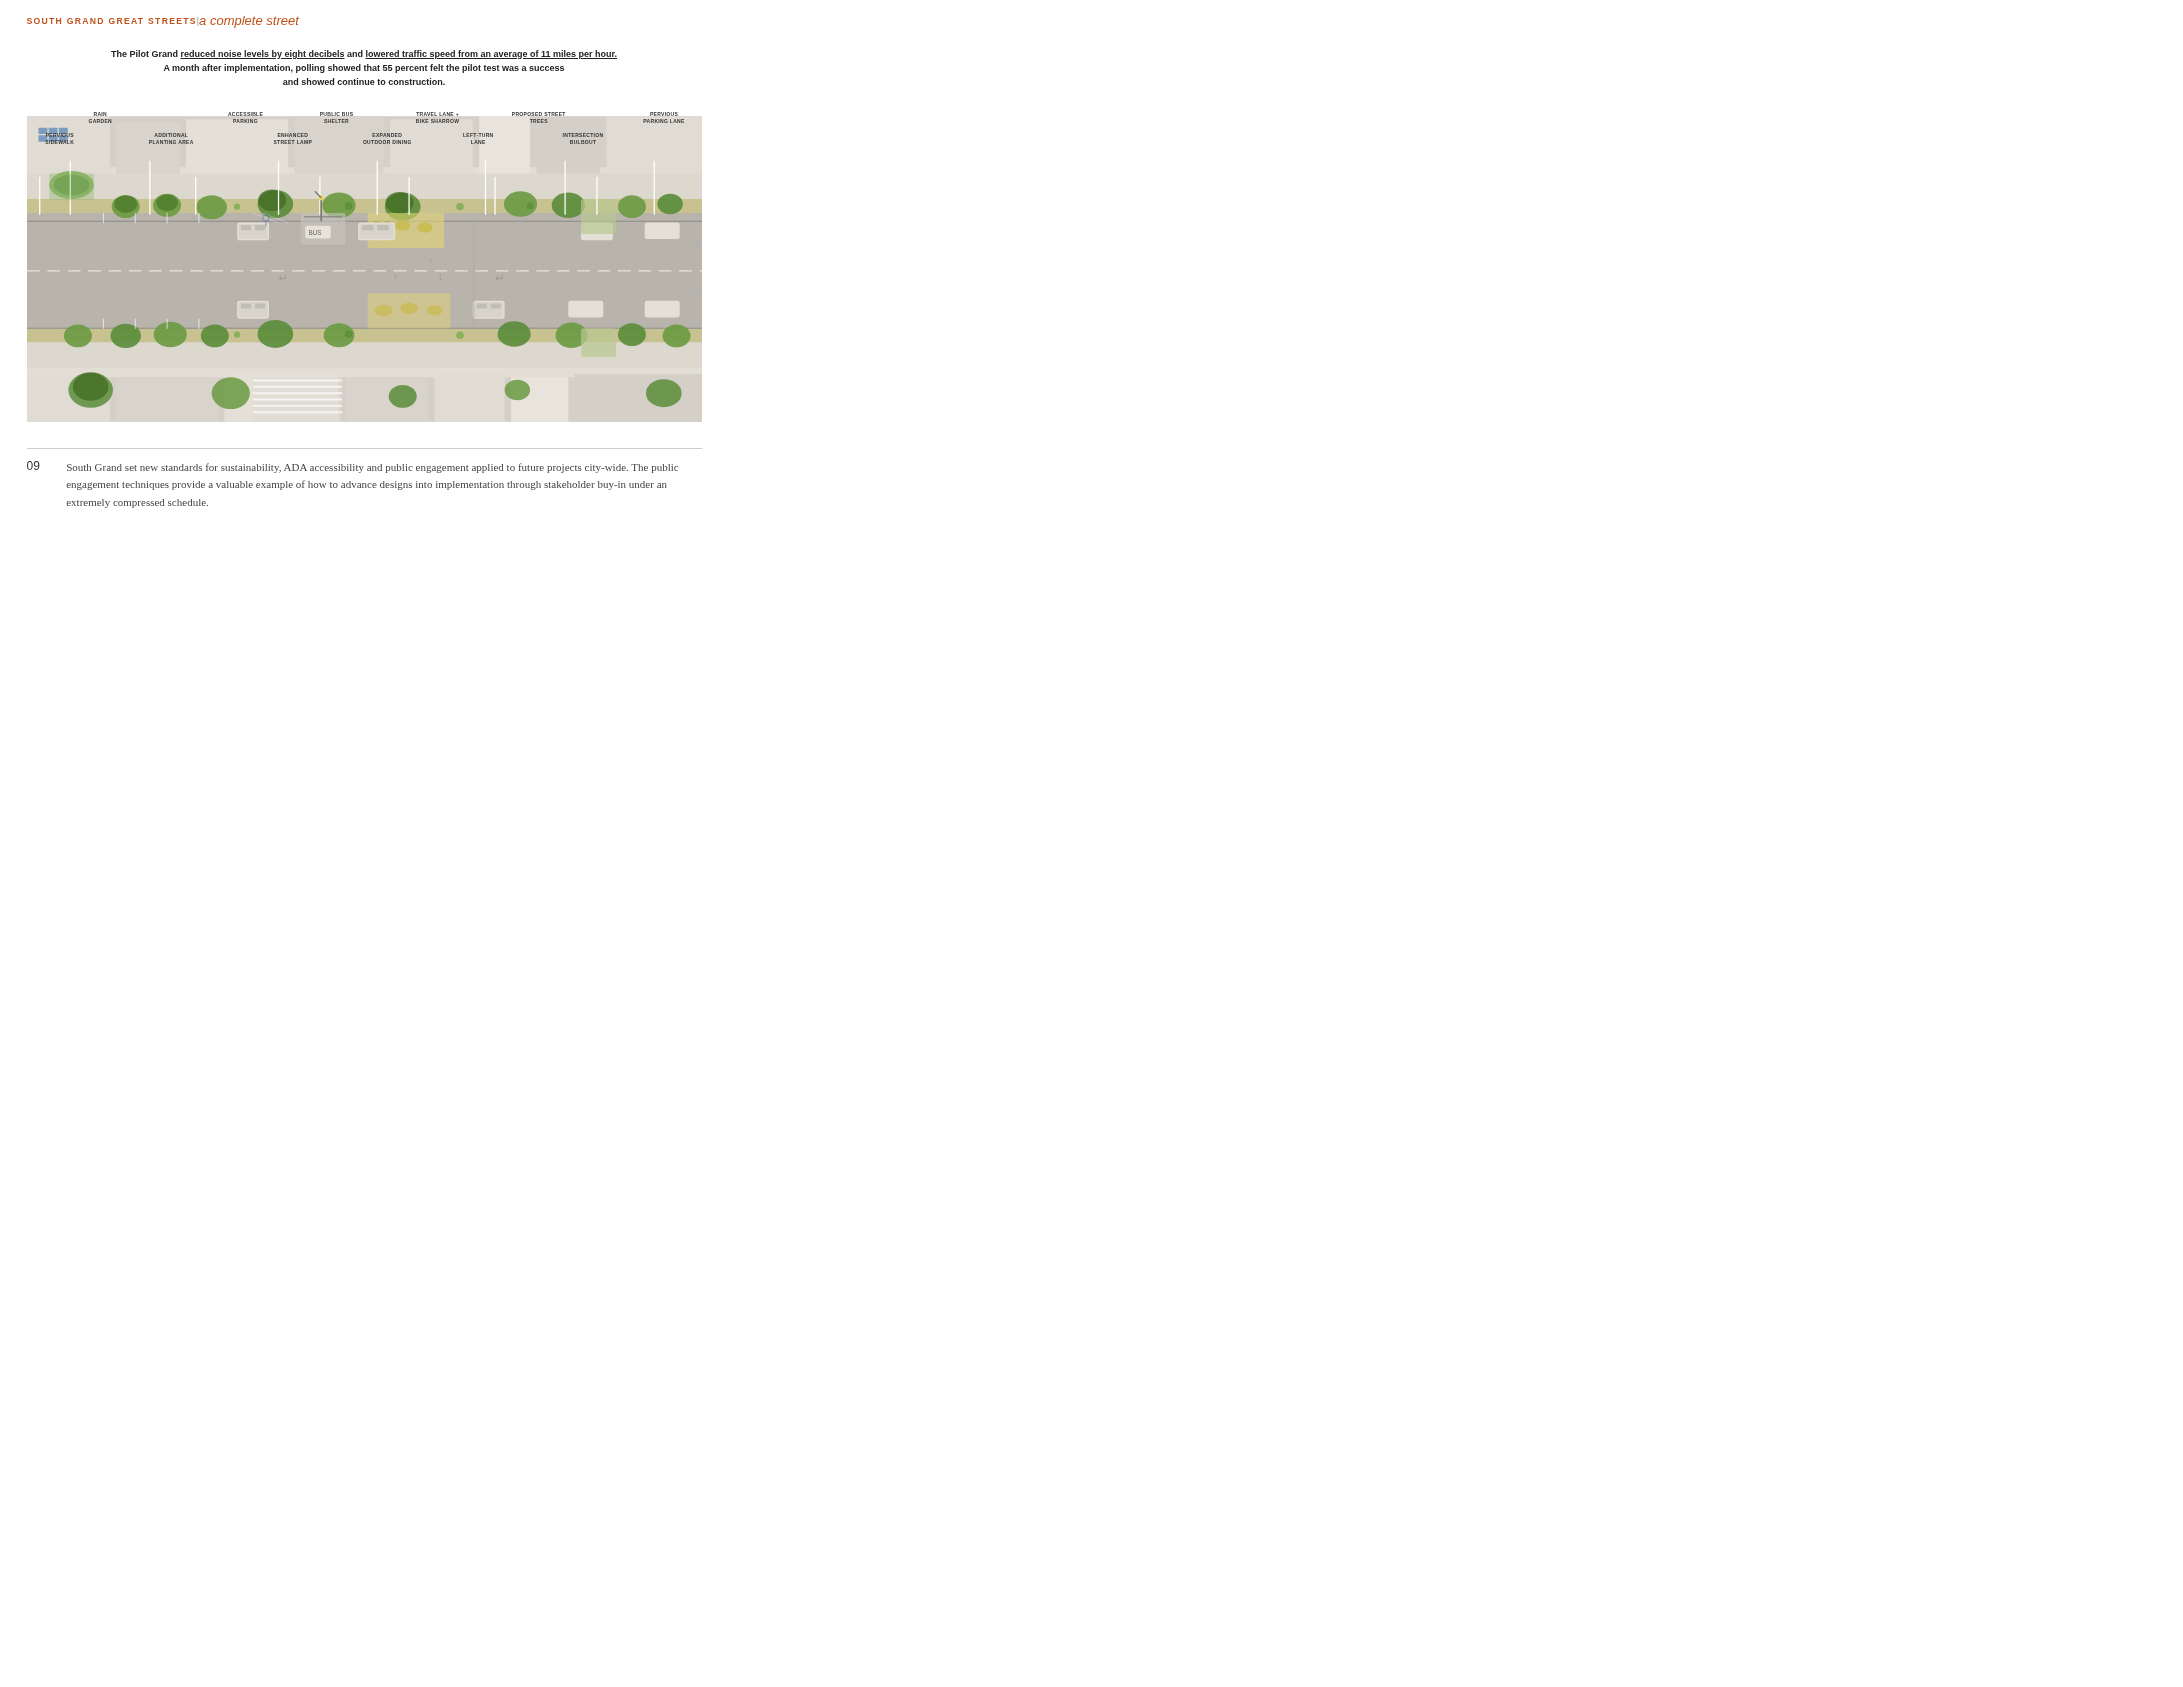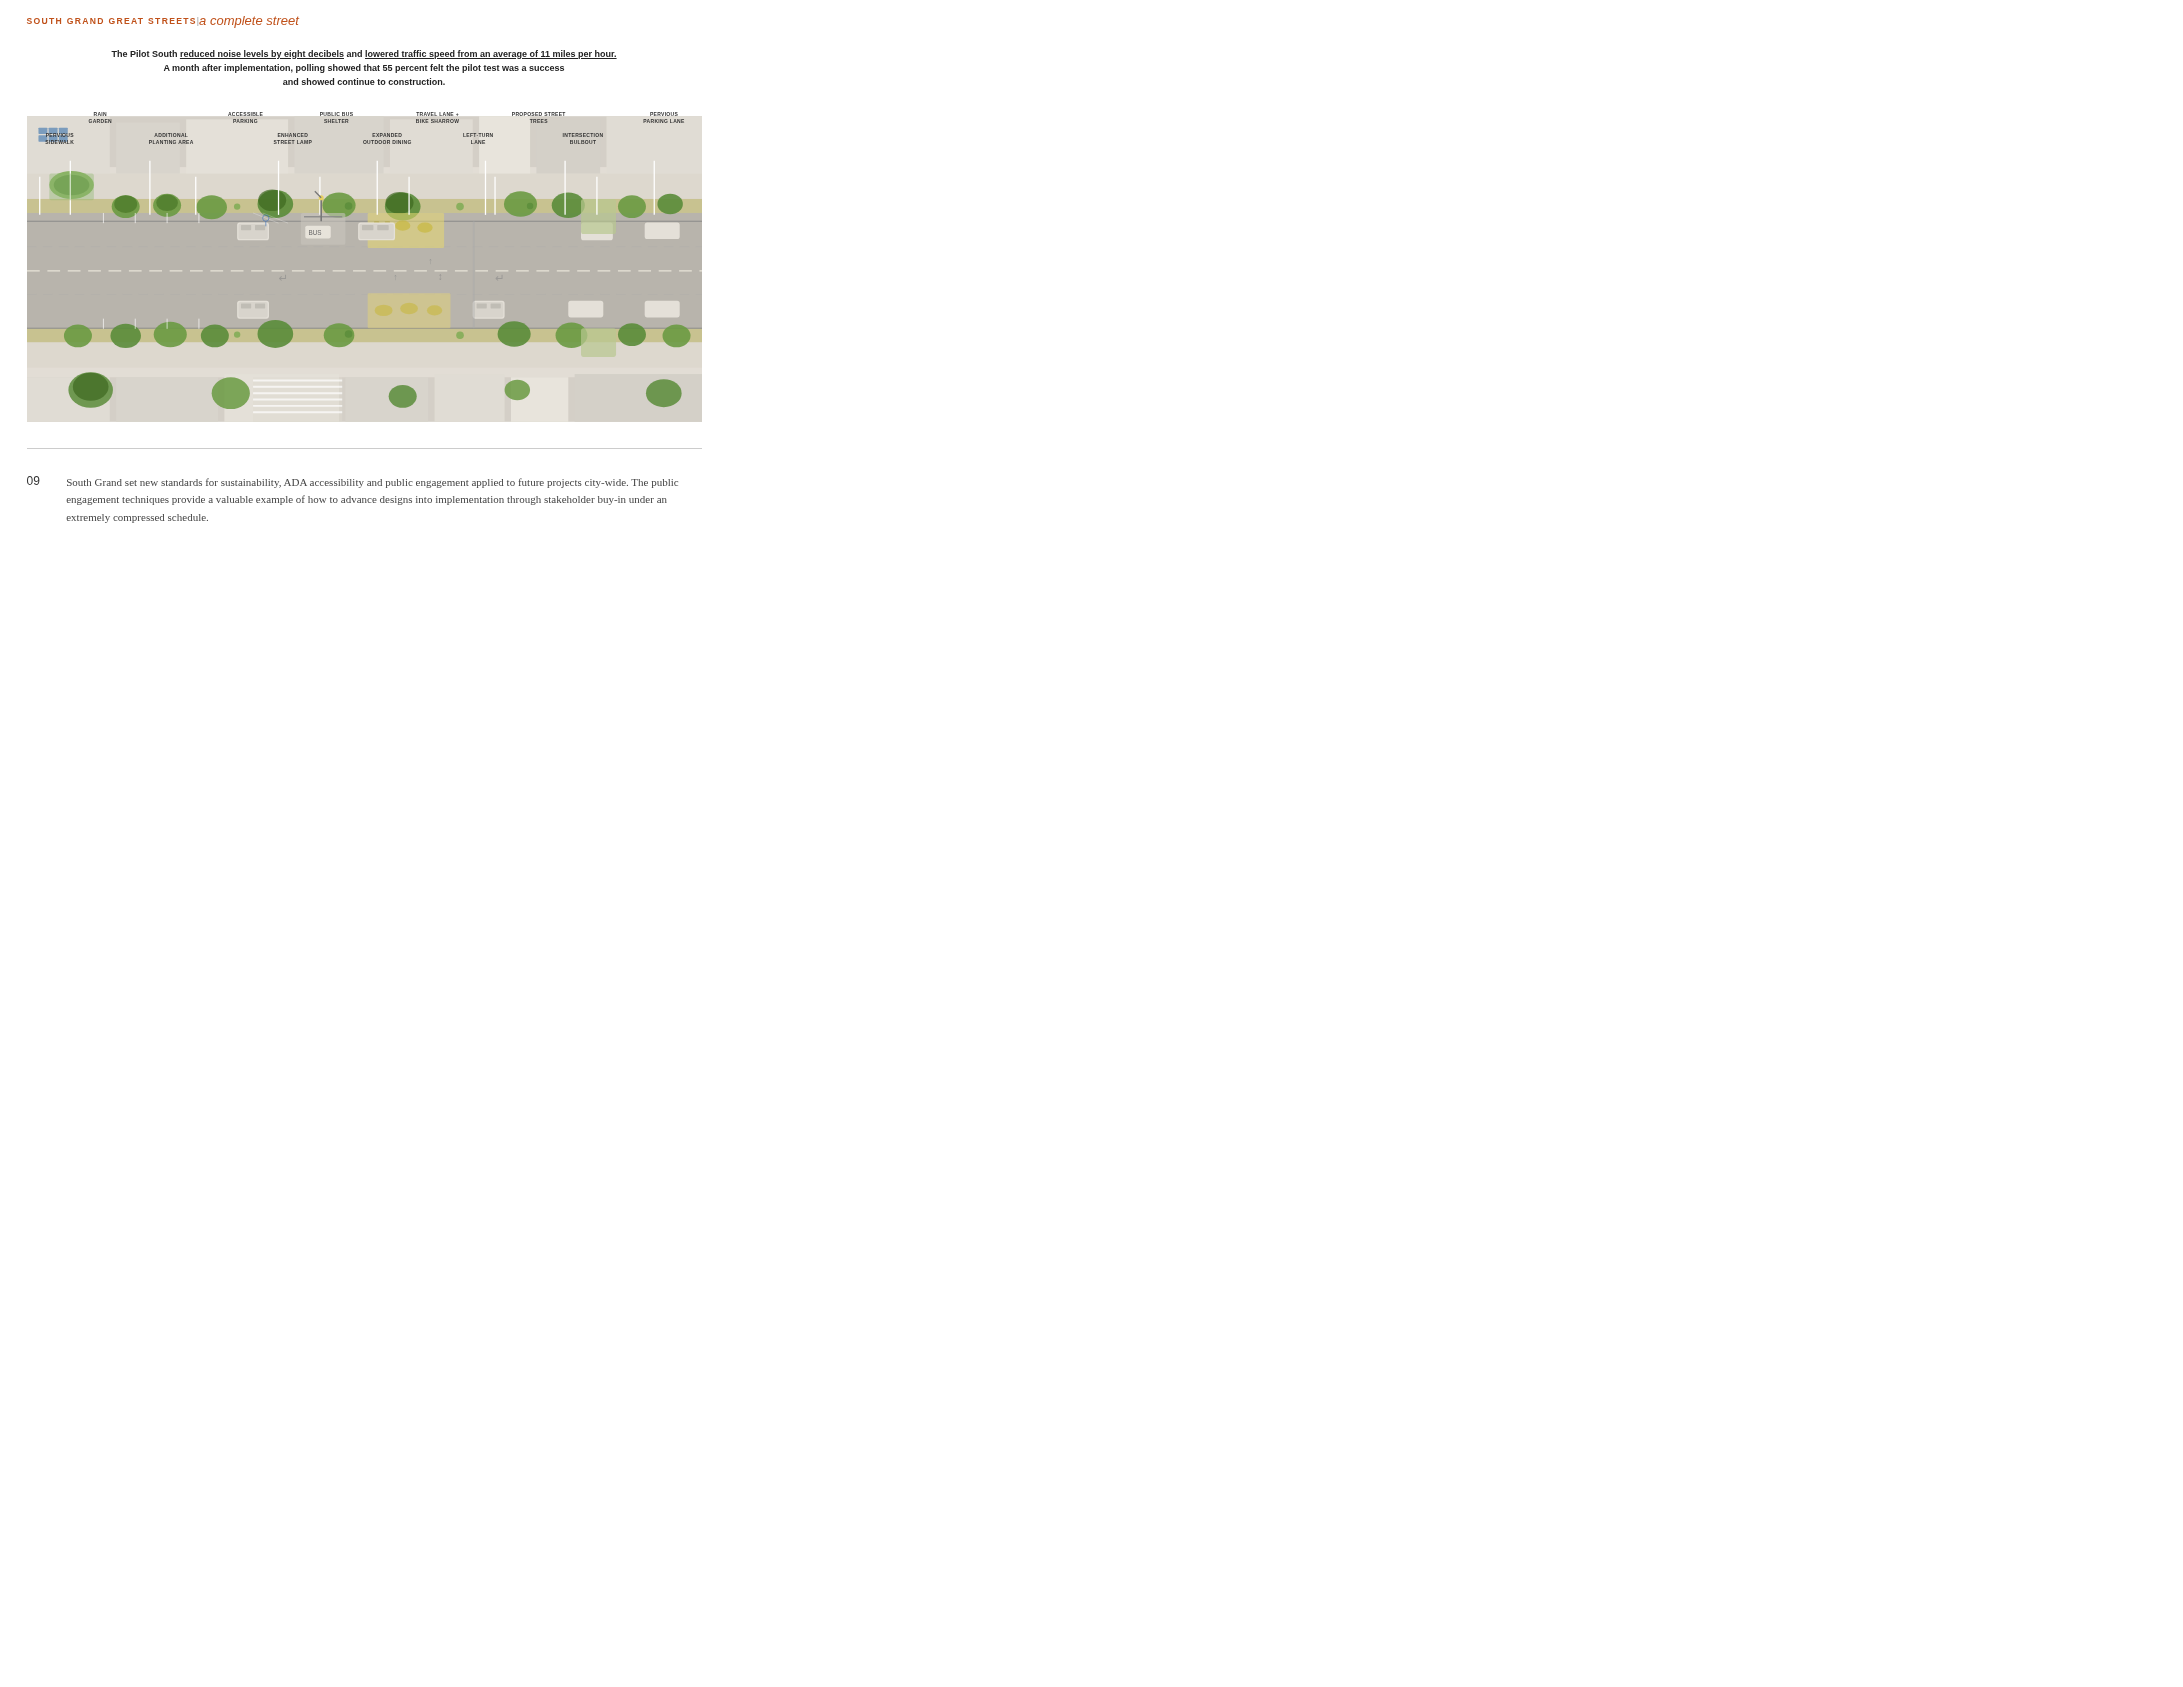--- a/index.html
+++ b/index.html
@@ -60,21 +60,21 @@
       letter-spacing: 0.3px;
       text-transform: uppercase;
       line-height: 1.3;
     }
     .footer-section {
       margin-top: 20px;
       display: flex;
       gap: 13.2px;
       align-items: flex-start;
       border-top: 0.7px solid #ccc;
-      padding-top: 25px;
+      padding-top: 10px;
     }
     .page-number {
       font-size: 12px;
       font-weight: 300;
       color: #333;
       min-width: 26.5px;
     }
     .footer-text {
       font-size: 11px;
       color: #444;
@@ -86,21 +86,21 @@
 <body>
 
 <div class="header">
   <span class="header-title-main">SOUTH GRAND GREAT STREETS</span>
   <span class="header-divider">|</span>
   <span class="header-subtitle">a complete street</span>
 </div>
 
 <div class="intro-text">
   <p>
-    <span>The Pilot South </span>
+    <span>The Pilot Grand </span>
     <span class="underline">reduced noise levels by eight decibels</span>
     <span> and </span>
     <span class="underline">lowered traffic speed from an average of 11 miles per hour.</span>
   </p>
   <p>A month after implementation, polling showed that 55 percent felt the pilot test was a success</p>
   <p>and showed continue to construction.</p>
 </div>
 
 <div class="diagram-container">
 

